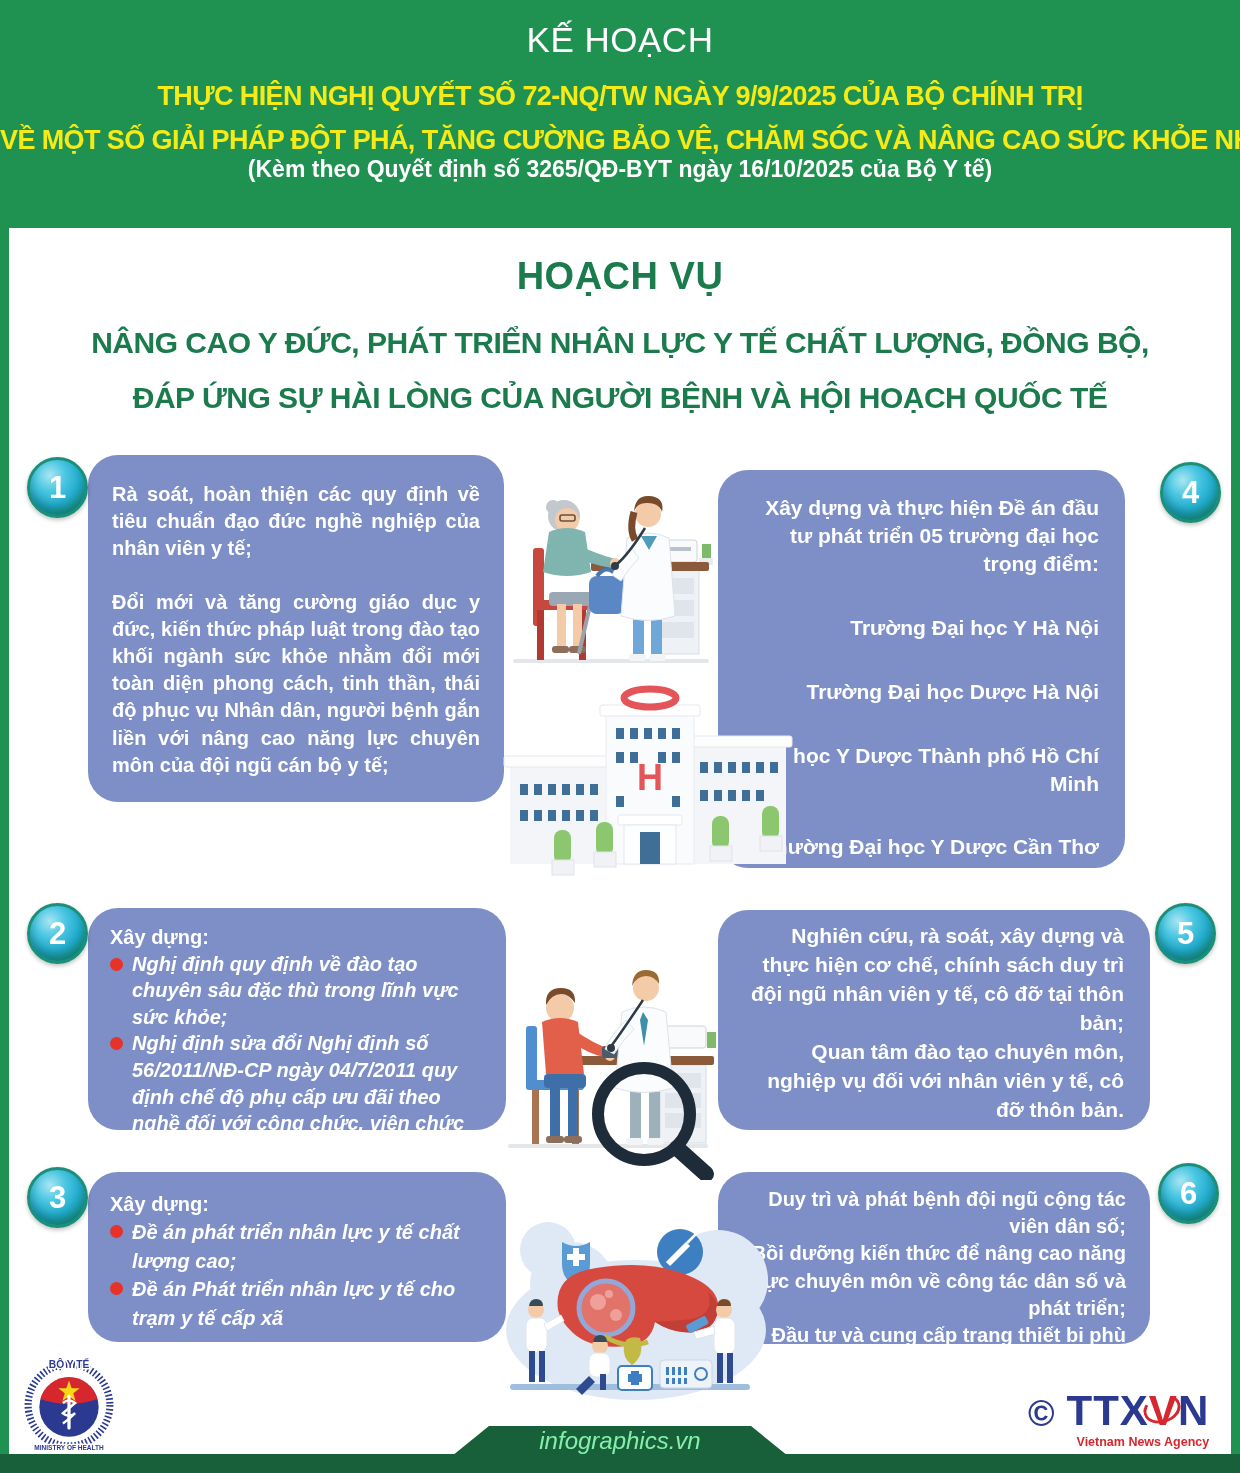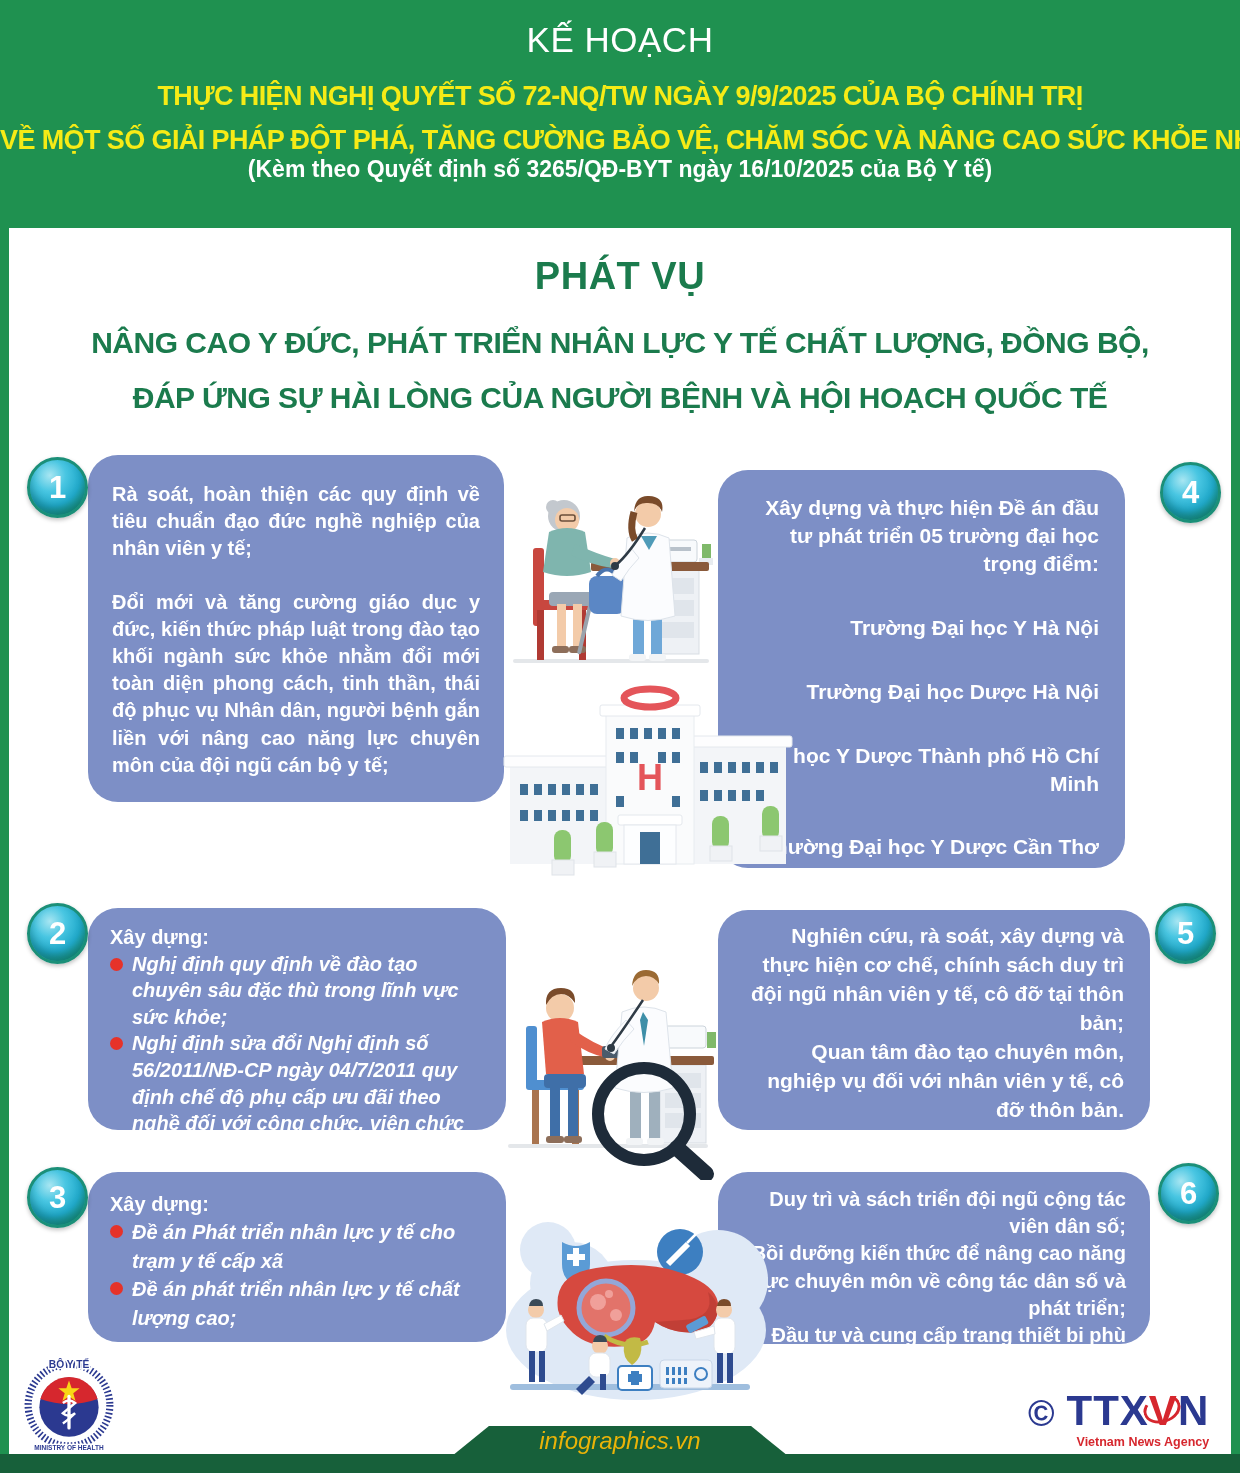--- a/index.html
+++ b/index.html
@@ -53,21 +53,21 @@
   .illus-a{left:505px;top:452px;width:212px;height:225px;}
   .illus-b{left:498px;top:672px;width:300px;height:210px;}
   .illus-c{left:502px;top:908px;width:218px;height:272px;}
   .illus-d{left:488px;top:1188px;width:285px;height:232px;}
 
   
   .bottom-bar{position:absolute;left:0;bottom:0;width:1240px;height:19px;background:#17603A;z-index:5;}
   .trapezoid{position:absolute;left:452px;bottom:17px;width:336px;height:30px;background:#17603A;z-index:5;
              clip-path:polygon(0 100%, 11% 0, 89% 0, 100% 100%);
              display:flex;align-items:center;justify-content:center;}
-  .site{color:#eab308;font-style:italic;font-size:24px;}
+  .site{color:#86efac;font-style:italic;font-size:24px;}
   .moh-logo{position:absolute;left:22px;top:1354px;width:94px;height:100px;z-index:4;}
   .ttxvn{position:absolute;left:1028px;top:1390px;display:flex;align-items:flex-start;gap:12px;z-index:6;}
   .copy{color:#2B3990;font-size:36px;font-weight:700;line-height:1;margin-top:6px;}
   .ttx-word{font-size:42px;font-weight:800;color:#2B3990;letter-spacing:1px;line-height:1;}
   .ttx-word .red{color:#D6272E;position:relative;}
   .ttx-word .red::after{content:"";position:absolute;left:-6px;top:8px;width:32px;height:22px;border:3px solid #D6272E;
                         border-top-color:transparent;border-radius:50%;transform:rotate(-18deg);}
   .ttx-tag{color:#D6272E;font-size:12.5px;font-weight:700;text-align:right;margin-top:3px;}
 </style>
 </head>
@@ -78,21 +78,21 @@
   <div class="strip right"></div>
 
   <div class="header">
     <div class="h-title">KẾ HOẠCH</div>
     <div class="h-line first">THỰC HIỆN NGHỊ QUYẾT SỐ 72-NQ/TW NGÀY 9/9/2025 CỦA BỘ CHÍNH TRỊ</div>
     <div class="h-line second">VỀ MỘT SỐ GIẢI PHÁP ĐỘT PHÁ, TĂNG CƯỜNG BẢO VỆ, CHĂM SÓC VÀ NÂNG CAO SỨC KHỎE NHÂN DÂN</div>
     <div class="h-note">(Kèm theo Quyết định số 3265/QĐ-BYT ngày 16/10/2025 của Bộ Y tế)</div>
   </div>
 
   <div class="section-head">
-    <div class="s-title">PHÁT VỤ</div>
+    <div class="s-title">HOẠCH VỤ</div>
     <div class="s-sub one">NÂNG CAO Y ĐỨC, PHÁT TRIỂN NHÂN LỰC Y TẾ CHẤT LƯỢNG, ĐỒNG BỘ,</div>
     <div class="s-sub two">ĐÁP ỨNG SỰ HÀI LÒNG CỦA NGƯỜI BỆNH VÀ HỘI HOẠCH QUỐC TẾ</div>
   </div>
 
   <div class="badge n1">1</div>
   <div class="badge n2">2</div>
   <div class="badge n3">3</div>
   <div class="badge n4">4</div>
   <div class="badge n5">5</div>
   <div class="badge n6">6</div>
@@ -104,40 +104,40 @@
   </div>
 
   <div class="task-box bx2">
     <p class="box-label">Xây dựng:</p>
     <p class="bullet">Nghị định quy định về đào tạo chuyên sâu đặc thù trong lĩnh vực sức khỏe;</p>
     <p class="bullet">Nghị định sửa đổi Nghị định số 56/2011/NĐ-CP ngày 04/7/2011 quy định chế độ phụ cấp ưu đãi theo nghề đối với công chức, viên chức công tác tại các cơ sở y tế công lập.</p>
   </div>
 
   <div class="task-box bx3">
     <p class="box-label">Xây dựng:</p>
+    <p class="bullet">Đề án phát triển nhân lực y tế chất lượng cao;</p>
     <p class="bullet">Đề án Phát triển nhân lực y tế cho trạm y tế cấp xã</p>
-    <p class="bullet">Đề án phát triển nhân lực y tế chất lượng cao;</p>
   </div>
 
   <div class="task-box bx4">
     <p>Xây dựng và thực hiện Đề án đầu tư phát triển 05 trường đại học trọng điểm:</p>
     <p class="uni">Trường Đại học Y Hà Nội</p>
     <p class="uni">Trường Đại học Dược Hà Nội</p>
     <p class="uni">Đại học Y Dược Thành phố Hồ Chí Minh</p>
     <p class="uni">Thường Đại học Y Dược Cần Thơ</p>
     <p class="uni">Học viện Y Dược học cổ truyền Việt Nam</p>
   </div>
 
   <div class="task-box bx5">
     <p>Nghiên cứu, rà soát, xây dựng và thực hiện cơ chế, chính sách duy trì đội ngũ nhân viên y tế, cô đỡ tại thôn bản;</p>
     <p>Quan tâm đào tạo chuyên môn, nghiệp vụ đối với nhân viên y tế, cô đỡ thôn bản.</p>
   </div>
 
   <div class="task-box bx6">
-    <p>Duy trì và sách triển đội ngũ cộng tác viên dân số;</p>
+    <p>Duy trì và phát bệnh đội ngũ cộng tác viên dân số;</p>
     <p>Bồi dưỡng kiến thức để nâng cao năng lực chuyên môn về công tác dân số và phát triển;</p>
     <p>Đầu tư và cung cấp trang thiết bị phù hợp để phục vụ công tác chuyên môn.</p>
   </div>
 
   <div class="illus illus-a">
     <svg viewBox="0 0 212 225">
       <rect x="8" y="207" width="196" height="4" rx="2" fill="#e4e7ea"></rect>
       <rect x="148" y="118" width="46" height="84" fill="#eef1f5" stroke="#d8dde3"></rect>
       <rect x="153" y="126" width="36" height="16" fill="#e0e5eb"></rect>
       <rect x="153" y="148" width="36" height="16" fill="#e0e5eb"></rect>

